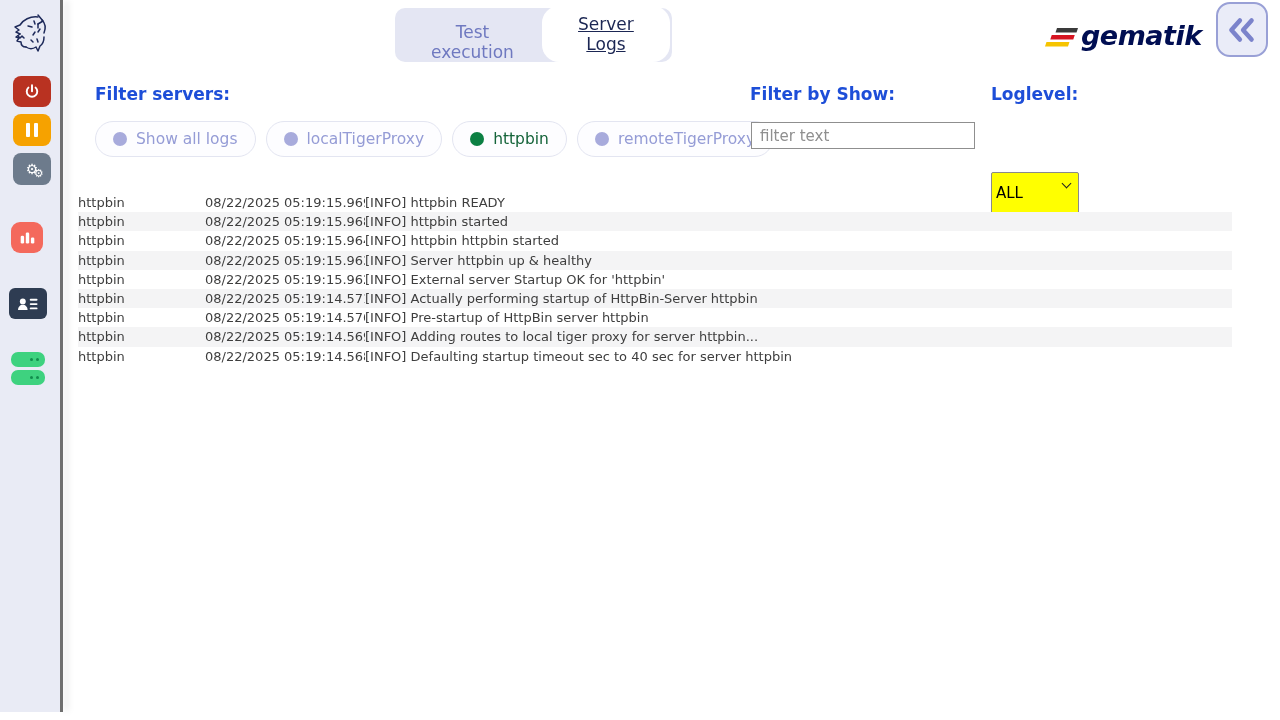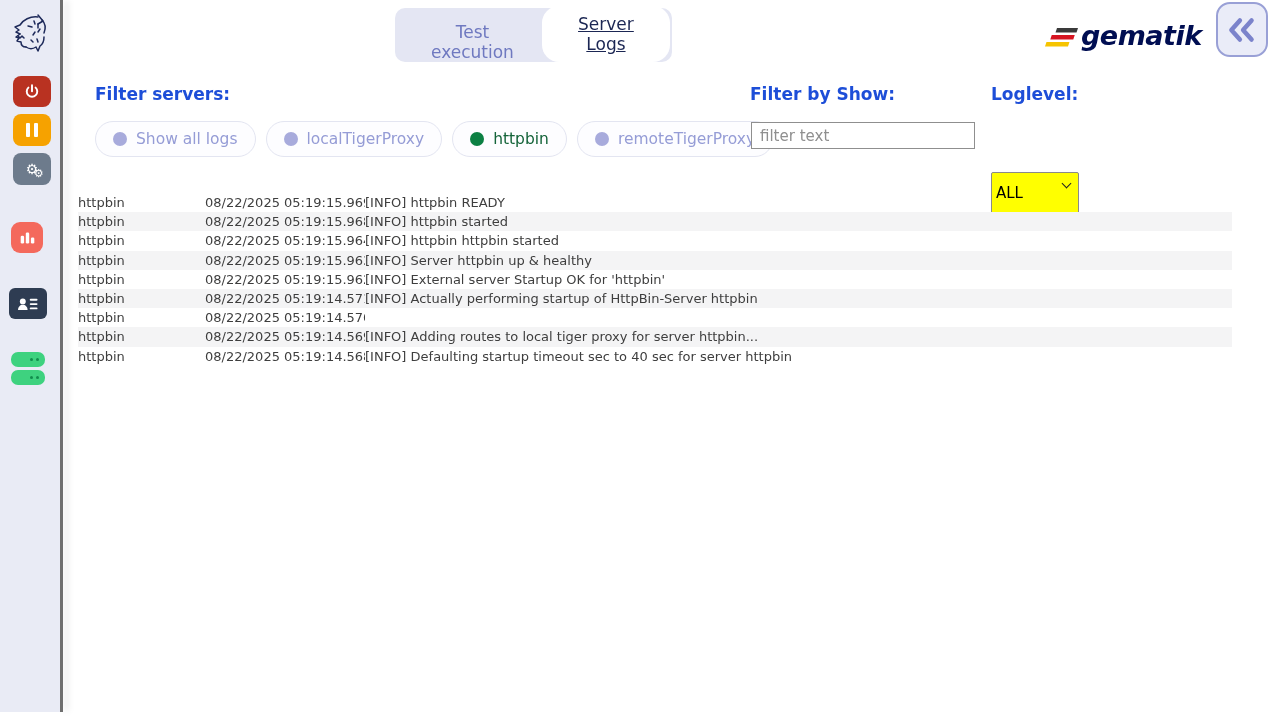--- a/index.html
+++ b/index.html
@@ -231,20 +231,21 @@
 
     <div class="log-row">
       <span class="col-server">httpbin</span>
       <span class="col-time">08/22/2025 05:19:14.571</span>
       <span class="col-msg">[INFO] Actually performing startup of HttpBin-Server httpbin</span>
     </div>
 
     <div class="log-row">
       <span class="col-server">httpbin</span>
       <span class="col-time">08/22/2025 05:19:14.570</span>
+      <span class="col-msg">[INFO] Pre-startup of HttpBin server httpbin</span>
     </div>
 
     <div class="log-row">
       <span class="col-server">httpbin</span>
       <span class="col-time">08/22/2025 05:19:14.569</span>
       <span class="col-msg">[INFO] Adding routes to local tiger proxy for server httpbin...</span>
     </div>
 
     <div class="log-row">
       <span class="col-server">httpbin</span>

